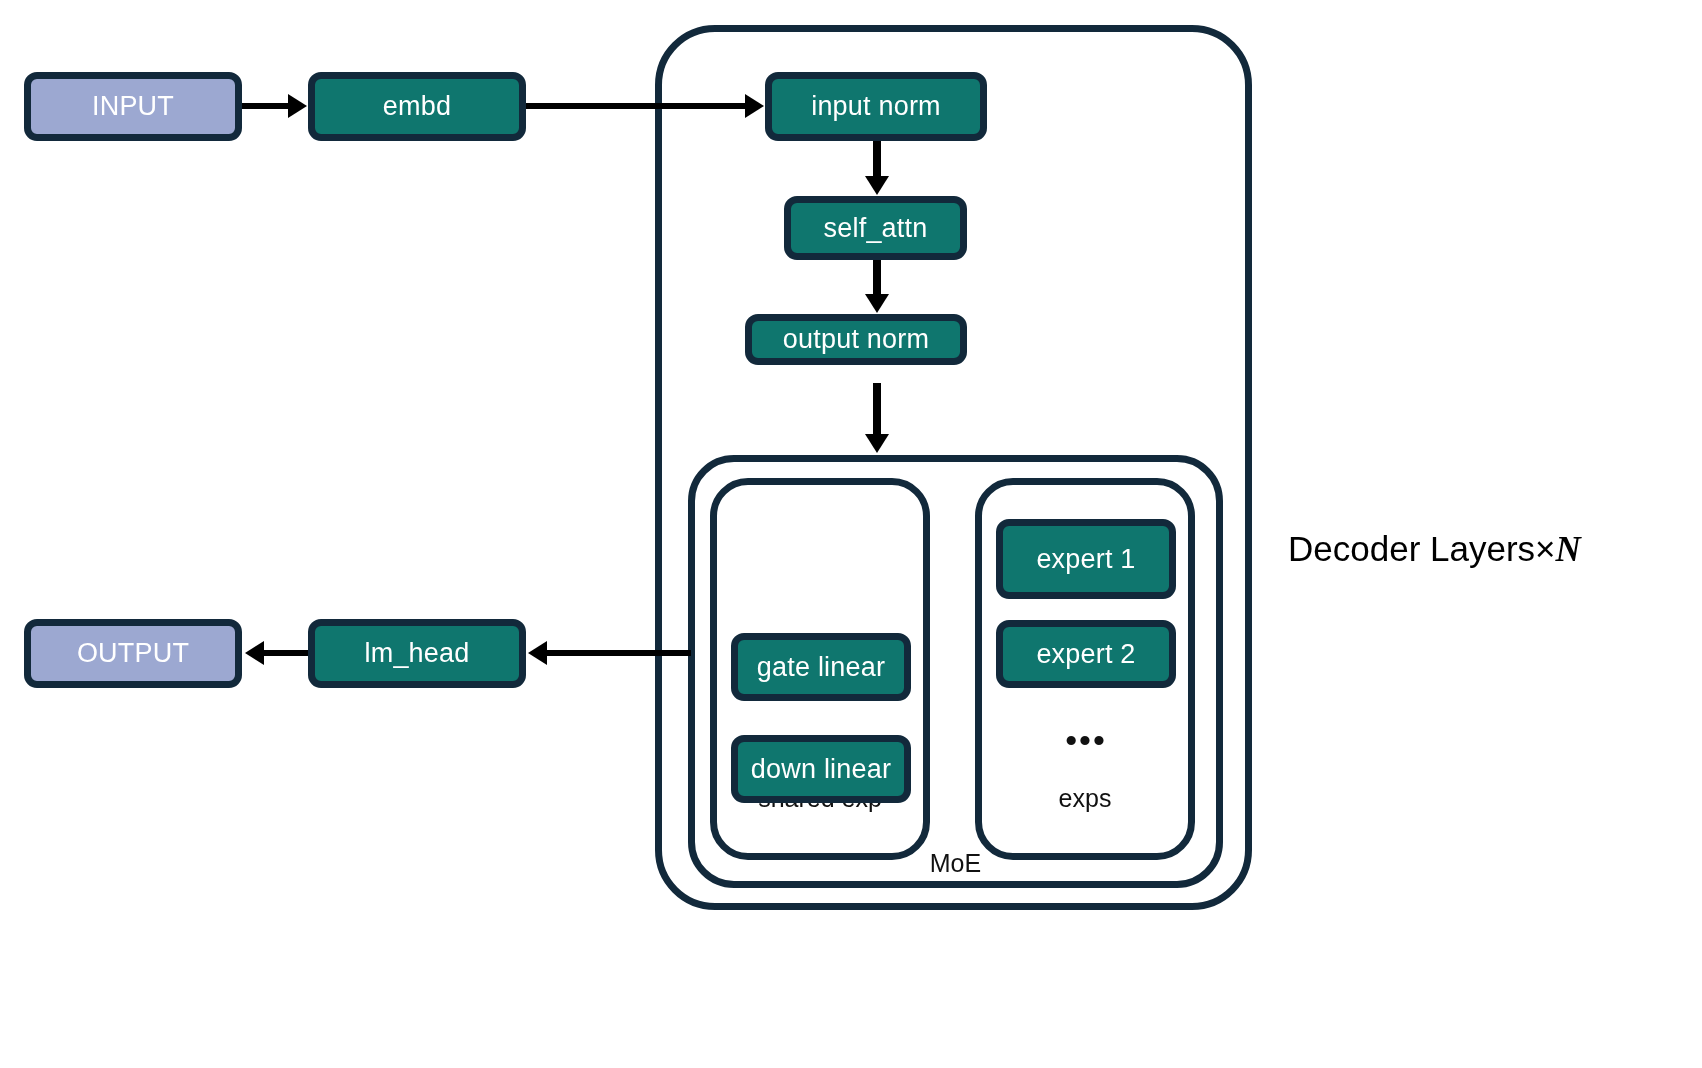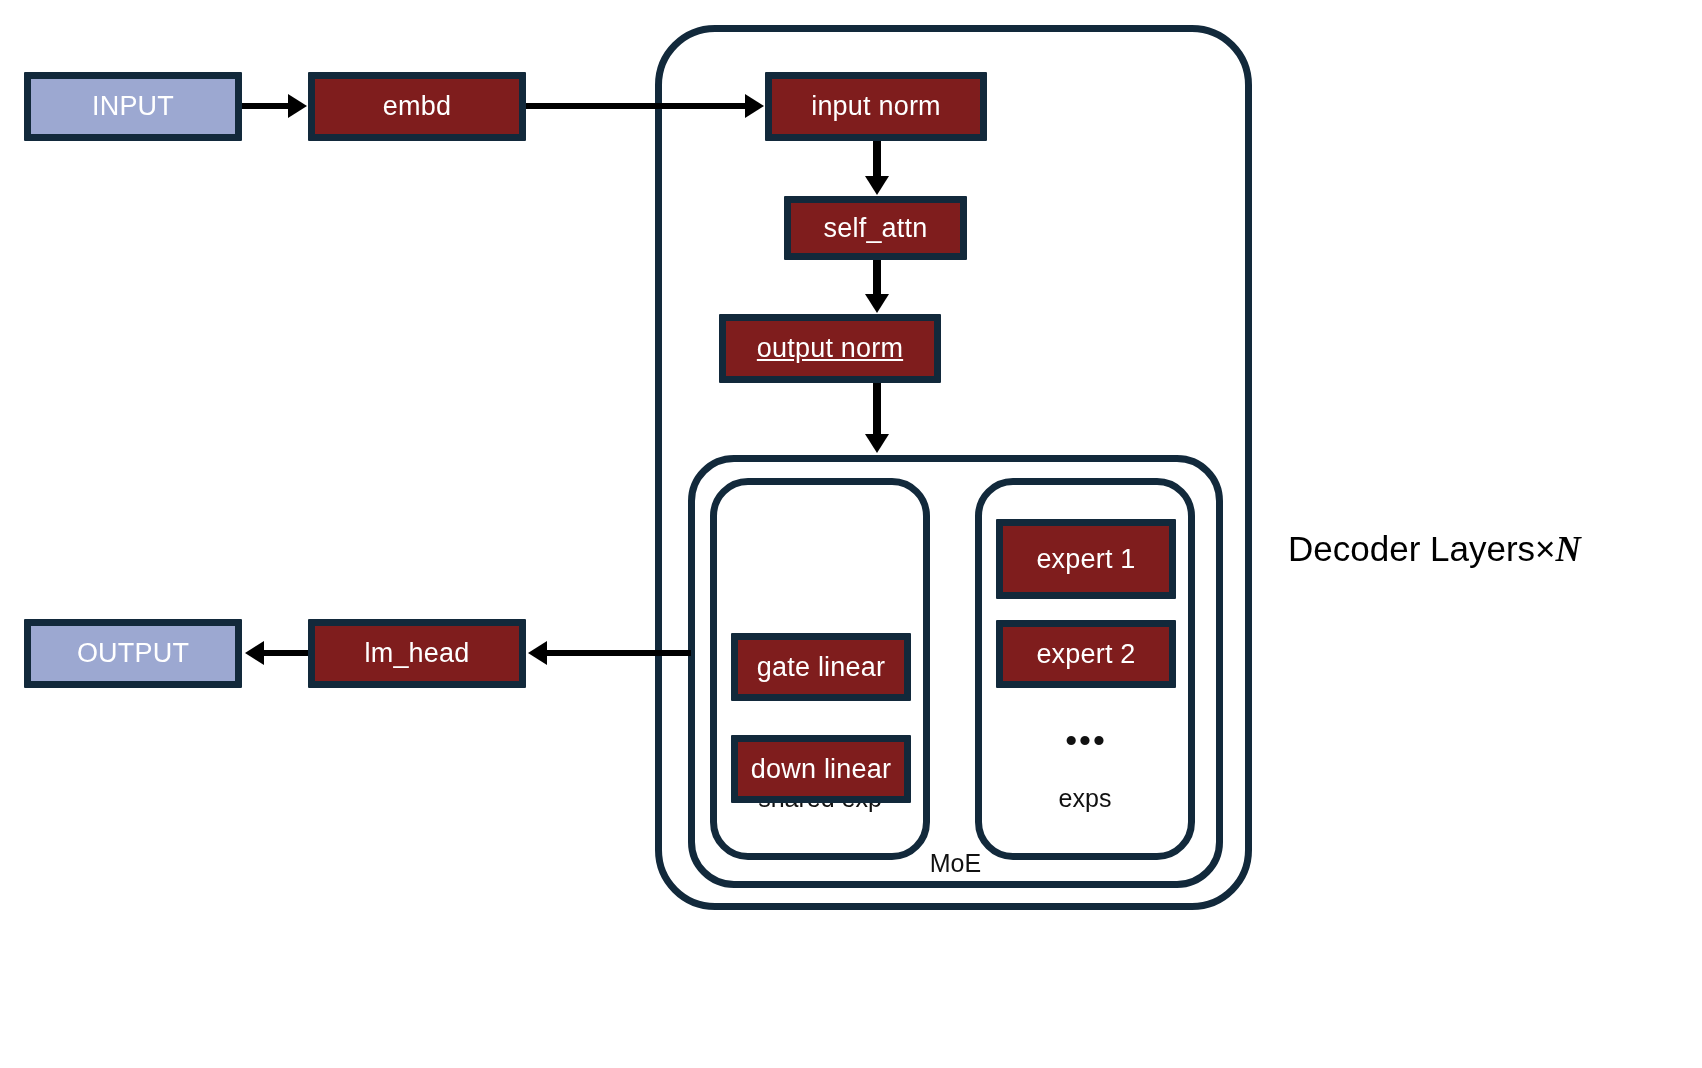--- a/index.html
+++ b/index.html
@@ -18,27 +18,27 @@
 
   
   .node {
     position: absolute;
     box-sizing: border-box;
     display: flex;
     align-items: center;
     justify-content: center;
     color: #ffffff;
     border: 7px solid #12293B;
-    border-radius: 1px;
+    border-radius: 13px;
     font-size: 27px;
     line-height: 1;
     letter-spacing: 0.2px;
     white-space: nowrap;
   }
-  .node.salmon { background: #7f1d1d; }
+  .node.salmon { background: #0f766e; }
   .node.blue   { background: #9CA8D1; }
 
   
   .frame {
     position: absolute;
     box-sizing: border-box;
     background: transparent;
     border: 7px solid #12293B;
   }
   .frame-decoder { border-radius: 60px; }
@@ -126,21 +126,21 @@
   <div class="frame-label" style="left:975px; top:786px; width:220px;">exps</div>
 
   <div class="node salmon" style="left:996px; top:519px; width:180px; height:80px;">expert 1</div>
   <div class="node salmon" style="left:996px; top:620px; width:180px; height:68px;">expert 2</div>
   <div class="ellipsis" style="left:996px; top:723px; width:180px; text-align:center;">•••</div>
 
   <div class="node salmon" style="left:784px; top:196px; width:183px; height:64px;">self_attn</div>
 
   <div class="node salmon" style="left:765px; top:72px; width:222px; height:69px;">input norm</div>
 
-  <div class="node salmon" style="left:719px; top:314px; width:222px; height:69px;text-decoration:underline;">output norm</div>
+  <div class="node salmon" style="left:745px; top:314px; width:222px; height:51px;">output norm</div>
 
   <div class="node blue" style="left:24px; top:72px; width:218px; height:69px;">INPUT</div>
 
   <div class="node salmon" style="left:308px; top:72px; width:218px; height:69px;">embd</div>
 
   <div class="hline" style="left:242px; top:103px; width:48px;"></div>
   <div class="arrowhead arrow-right" style="left:288px; top:94px;"></div>
 
   <div class="hline" style="left:526px; top:103px; width:221px;"></div>
   <div class="arrowhead arrow-right" style="left:745px; top:94px;"></div>

